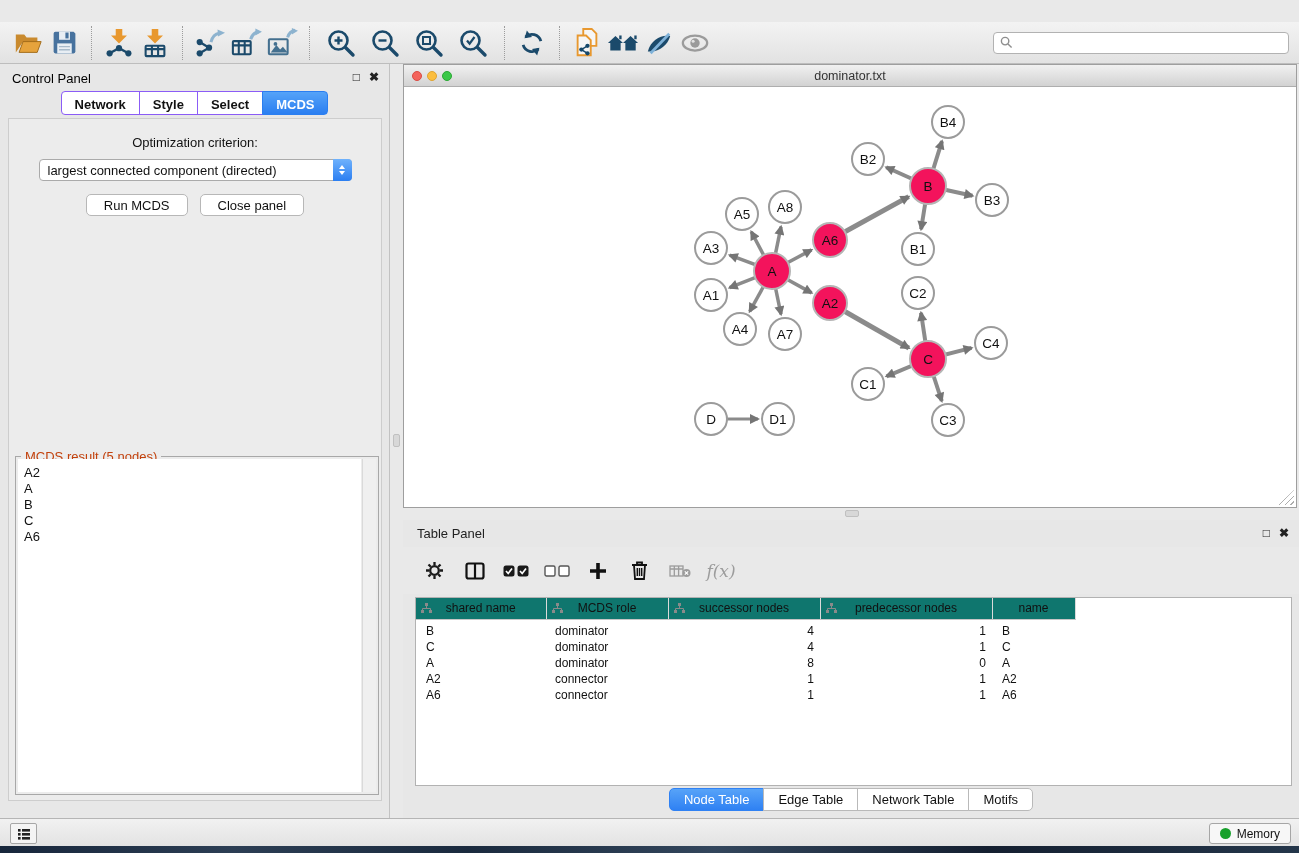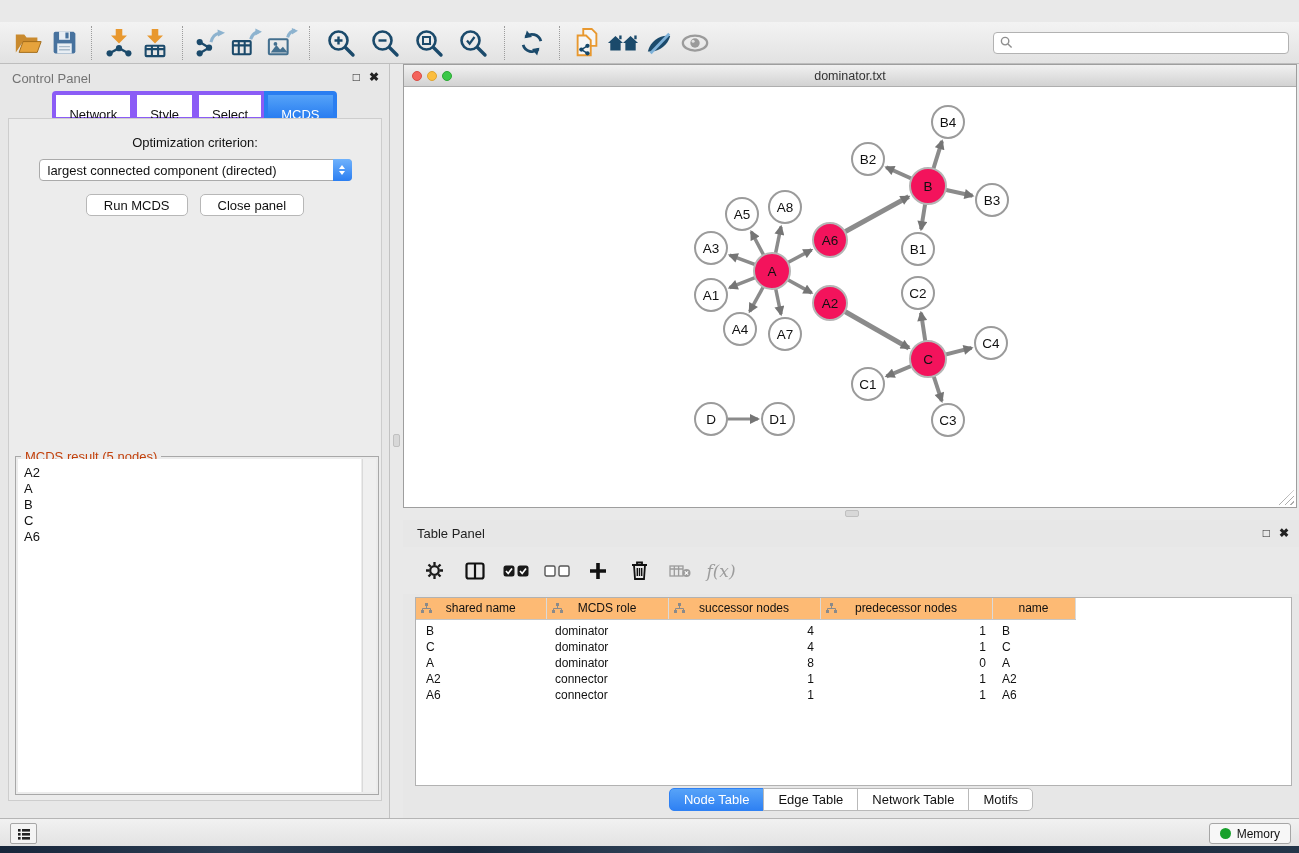--- a/index.html
+++ b/index.html
@@ -25,27 +25,27 @@
   .tbi { width:36px; height:36px; display:flex; align-items:center; justify-content:center; cursor:default; }
   .tb-sep { height:34px; border-left:1px dotted #9c9c9c; margin:0 9px; }
   .searchbox { margin-left:auto; width:296px; height:22px; background:#fff; border:1px solid #b2b2b2;
     border-radius:4px; display:flex; align-items:center; padding:0 6px; }
   .searchbox input { border:none; outline:none; flex:1; font-size:12px; margin-left:4px; background:transparent; }
 
   
   .control-panel { position:absolute; left:0; top:64px; width:390px; height:754px;
     background:#e7e7e7; border-right:1px solid #c2c2c2; }
   .cp-header { height:27px; position:relative; }
-  .cp-header .ptitle { position:absolute; left:12px; top:7px; font-size:13px; color:#737373; }
+  .cp-header .ptitle { position:absolute; left:12px; top:7px; font-size:13px; color:#000000; }
   .panel-ctrls { position:absolute; right:10px; top:6px; display:flex; gap:9px; font-size:12px; color:#222; }
   .panel-ctrls span { cursor:default; line-height:14px; }
   .panel-ctrls .closeg { font-weight:bold; }
   .cp-tabs { height:24px; display:flex; justify-content:center; }
-  .ctab { font-size:13px; color:#111; background:#fff; border:4px solid #8b5cf6; padding:11px 13px;
-    margin-left:-1px; line-height:17px; }
+  .ctab { font-size:13px; color:#111; background:#fff; border:1px solid #8b5cf6; padding:4px 13px;
+    margin-left:-1px; line-height:17px;font-weight:bold; }
   .ctab:first-child { border-top-left-radius:4px; border-bottom-left-radius:4px; margin-left:0; }
   .ctab:last-child { border-top-right-radius:4px; border-bottom-right-radius:4px; }
   .ctab.active { background:linear-gradient(#55a3f8,#2a7ef1); border-color:#2a7ef1; color:#fff; }
   .cp-body { position:absolute; left:8px; right:7px; top:54px; bottom:17px;
     border:1px solid #cdcdcd; background:#ececec; }
   .opt-label { text-align:center; margin-top:16px; font-size:13px; color:#111; }
   .criterion { margin:9px auto 0; width:313px; height:22px; background:#fff; border:1px solid #aaa;
     border-radius:4px; display:flex; align-items:center; position:relative; }
   .criterion .cval { font-size:13px; color:#111; padding-left:8px; flex:1; white-space:nowrap; }
   .stepper { width:19px; height:22px; margin:-1px -1px -1px 0; border-radius:0 4px 4px 0;
@@ -87,21 +87,21 @@
   .table-panel { position:absolute; left:13px; top:456px; width:896px; height:298px; background:#e7e7e7; }
   .tp-header { height:27px; position:relative; }
   .tp-header .ptitle { position:absolute; left:14px; top:6px; font-size:13px; color:#222; }
   .tp-toolbar { height:47px; display:flex; align-items:center; padding-left:18px; gap:15px;
     background:#e9e9e9; }
   .tpi { width:26px; height:26px; display:flex; align-items:center; justify-content:center; }
   .fx { font-family:"DejaVu Serif", serif; font-style:italic; font-size:17px; color:#9c9c9c; }
   .tp-tablebox { position:absolute; left:12px; top:77px; width:877px; height:189px; background:#fff;
     border:1px solid #b2b2b2; overflow:hidden; }
   #ntable { border-collapse:collapse; table-layout:fixed; width:659px; font-size:12px; color:#111; }
-  #ntable th { height:21px; background:#fdba74; border-bottom:1px solid #c6c6c6; border-right:1px solid #dadada;
+  #ntable th { height:21px; background:#0f766e; border-bottom:1px solid #c6c6c6; border-right:1px solid #dadada;
     font-weight:normal; font-size:12px; position:relative; text-align:center; }
   #ntable th:last-child { border-right:1px solid #dadada;text-align:center; }
   #ntable th svg { position:absolute; left:5px; top:5px; }
   #ntable td { height:16px; line-height:16px; white-space:nowrap; overflow:hidden; }
   #ntable tbody tr:first-child td { padding-top:3px; }
   #ntable td.c0 { padding-left:10px; }
   #ntable td.c1 { padding-left:9px; }
   #ntable td.c2 { text-align:right; padding-right:6px; }
   #ntable td.c3 { text-align:right; padding-right:6px; }
   #ntable td.c4 { padding-left:10px; }

